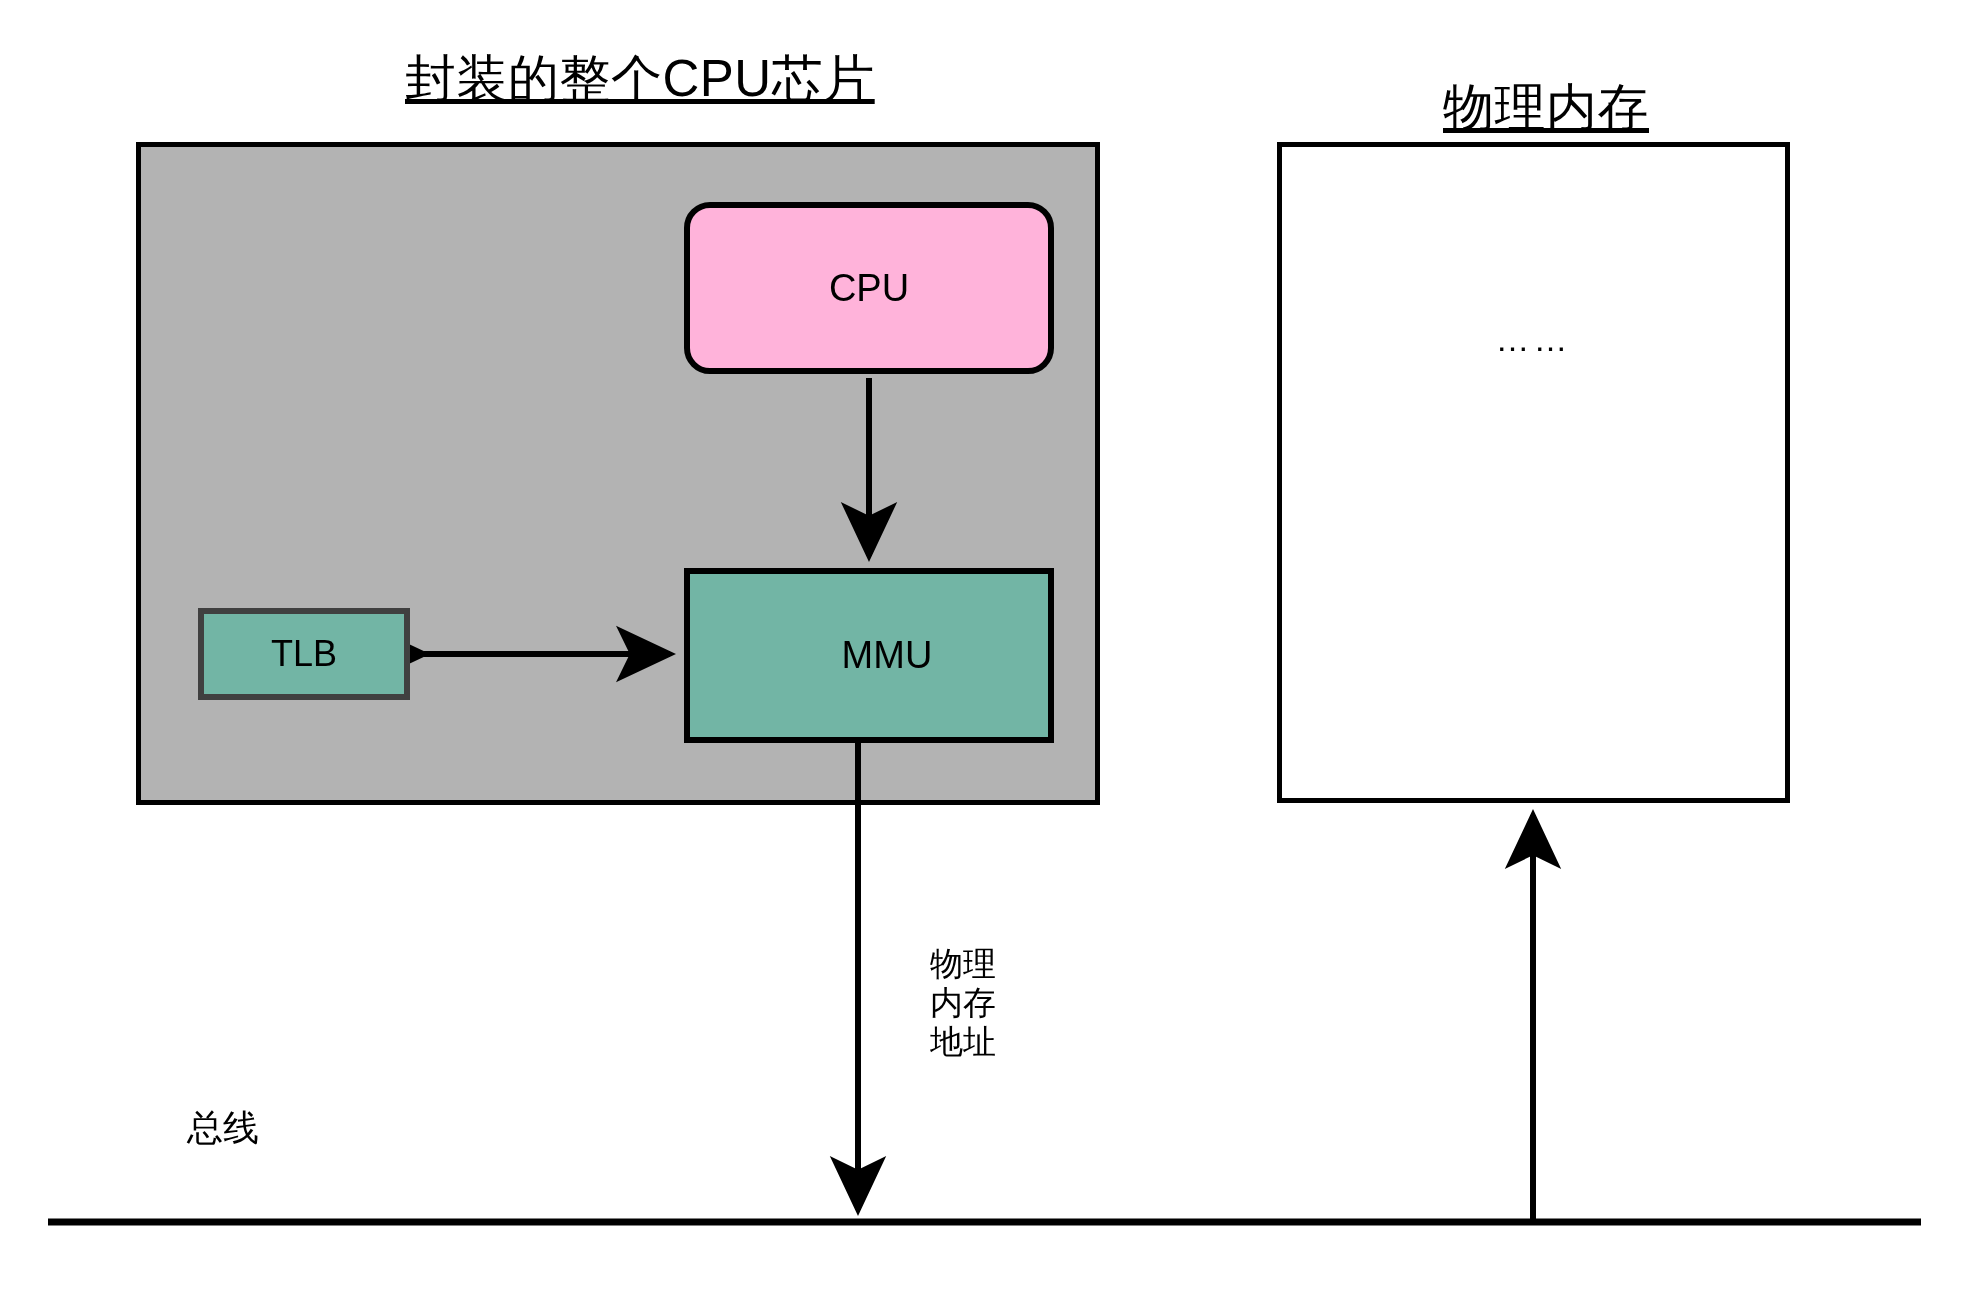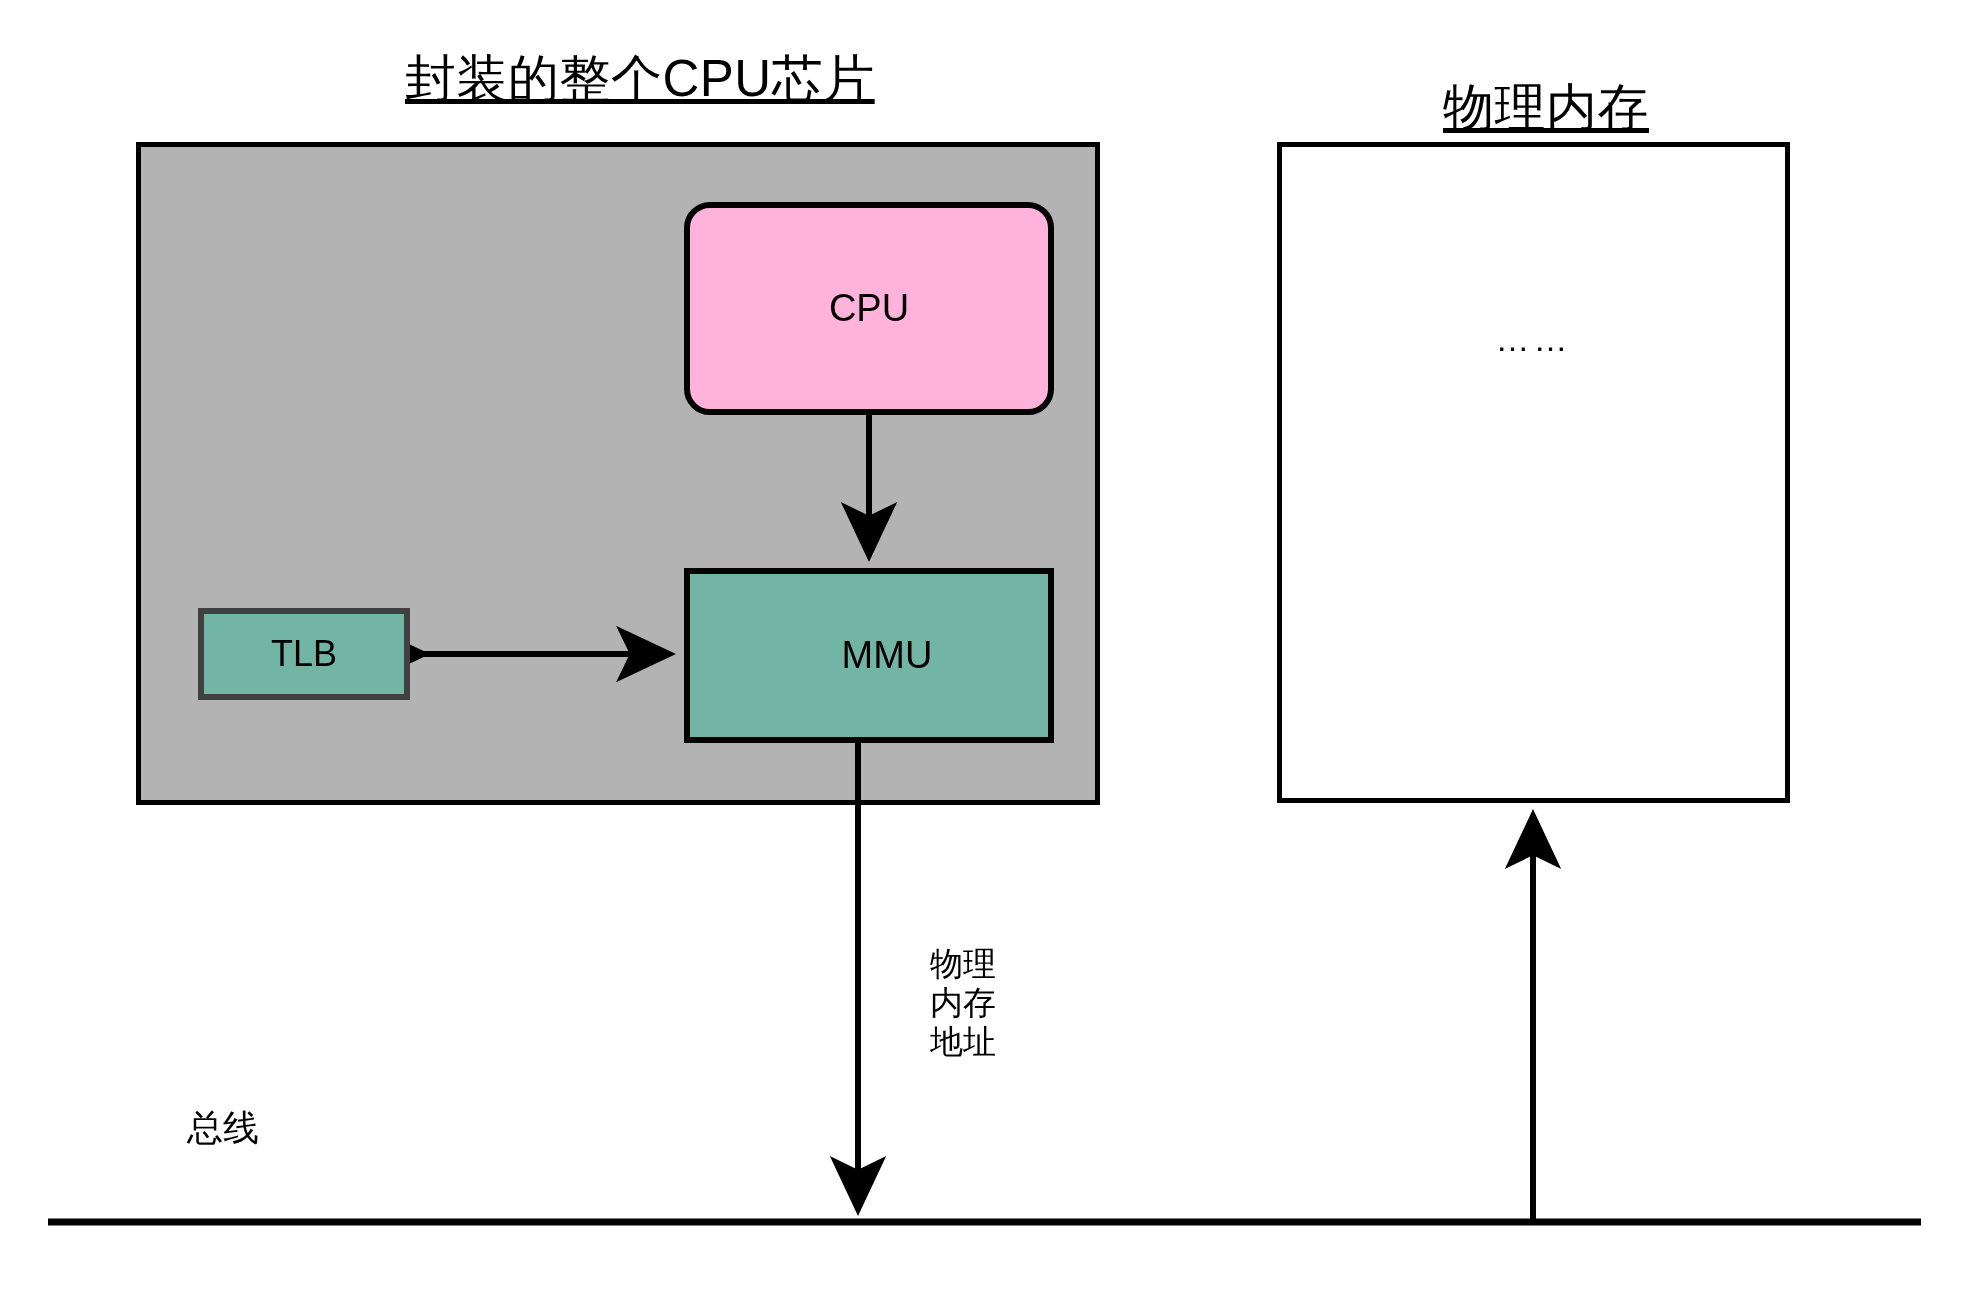--- a/index.html
+++ b/index.html
@@ -39,21 +39,21 @@
     border: 5px solid #000000;
     box-sizing: border-box;
   }
 
   
   #cpu-box {
     position: absolute;
     left: 684px;
     top: 202px;
     width: 370px;
-    height: 213px;
+    height: 172px;
     background: #ffb3da;
     border: 6px solid #000000;
     border-radius: 26px;
     box-sizing: border-box;
     display: flex;
     align-items: center;
     justify-content: center;
   }
   #cpu-box .boxlabel { font-size: 38px; }
 

